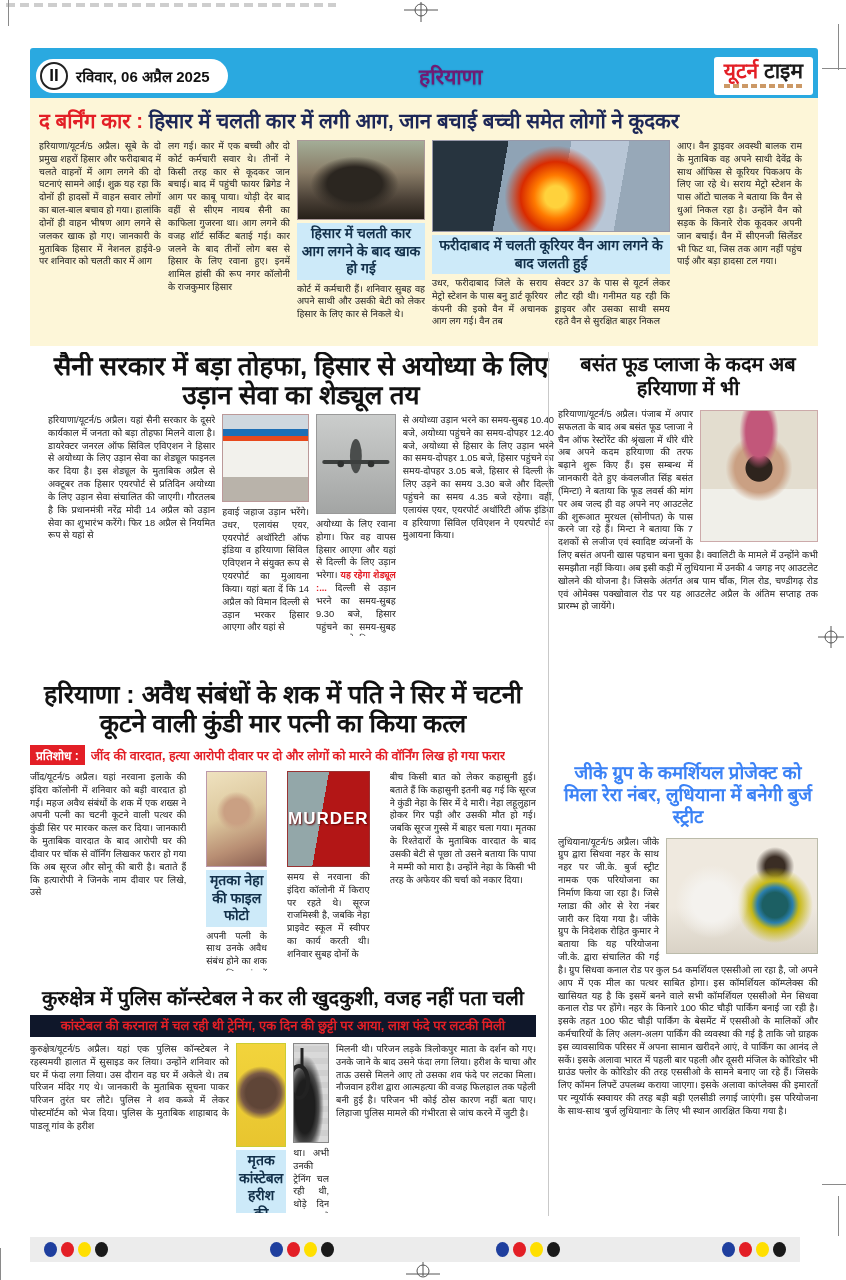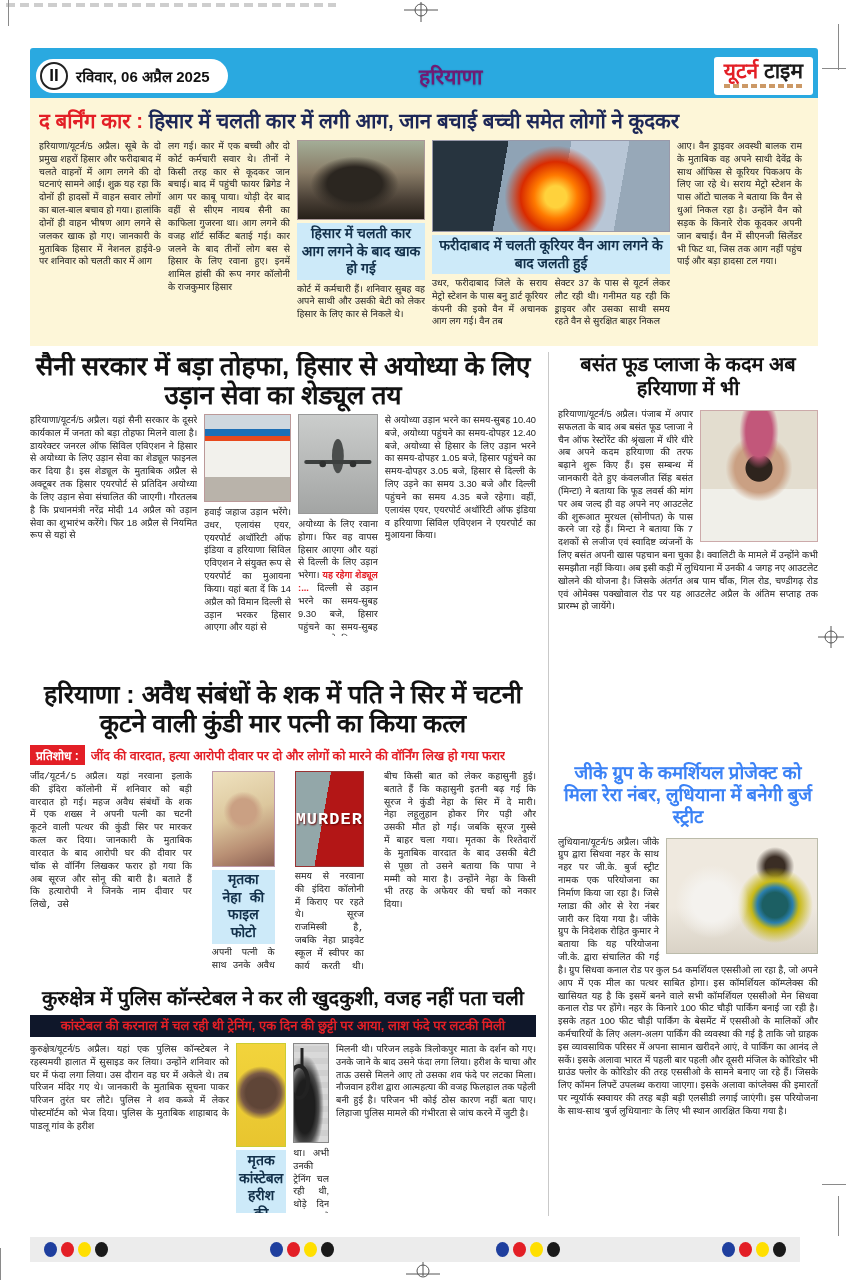--- a/index.html
+++ b/index.html
@@ -45,36 +45,36 @@
   .a1c1,.a1c2 { width:122px; } .a1c3 { width:128px; } .a1c4 { width:238px; } .a1c6 { width:125px; }
   .ph-burnedcar { height:80px; border:1px solid #a99;
     background:radial-gradient(ellipse at 45% 55%, #2b2620 0 28%, transparent 45%),
       linear-gradient(180deg,#a3ad97 0%,#8a7d68 40%,#4a4036 75%,#262019 100%); }
   .ph-van { height:92px; border:1px solid #99a;
     background:radial-gradient(circle at 52% 62%, #ffd23c 0 8%, #ff7a00 16%, #d92b00 26%, transparent 38%),
       linear-gradient(100deg,#27343f 0 30%, #8fa3b5 30% 55%, #b8c6d6 55% 78%, #97a8b8 78% 100%); }
   .a1c4-sub { display:flex; gap:7px; }
 
   
-  .a2 { position:absolute; left:30px; top:352px; width:506px; height:320px; overflow:hidden; }
+  .a2 { position:absolute; left:48px; top:352px; width:506px; height:320px; overflow:hidden; }
   .a2-head { font-weight:800; font-size:26px; line-height:1.13; text-align:center; color:#121212; height:62px; overflow:hidden; }
   .strap-red { background:#e31f26; color:#fff; font-weight:bold; font-size:13px; text-align:center;
     height:21px; line-height:21px; margin:4px 0 5px; white-space:nowrap; overflow:hidden; }
   .a2-body { display:flex; gap:7px; height:222px; overflow:hidden; }
   .ph-airport { height:88px; border:1px solid #b99;
     background:linear-gradient(180deg,#cfd8df 0 16%, #1d6fb5 16% 24%, #e8491c 24% 30%, #f2f1ec 30% 72%, #b9b3aa 72% 100%); }
   .ph-plane { height:100px; background:linear-gradient(180deg,#cbcdcc,#a3a5a4); border:1px solid #999; }
   .sched-label { color:#e31f26; font-weight:bold; }
 
   .a4 { position:absolute; left:30px; top:680px; width:506px; height:300px; overflow:hidden; }
   .a4-head { font-weight:800; font-size:25px; line-height:1.14; text-align:center; color:#121212; height:60px; overflow:hidden; }
   .a4-strap { display:flex; align-items:center; gap:6px; margin:5px 0 6px; height:20px; overflow:hidden; }
   .a4-tag { background:#e31f26; color:#fff; font-weight:bold; font-size:12px; padding:2px 6px; white-space:nowrap; }
   .a4-straptext { color:#e31f26; font-weight:bold; font-size:12.5px; white-space:nowrap; overflow:hidden; }
-  .a4-body { display:flex; gap:20px; height:200px; overflow:hidden;font-family:Liberation Mono, monospace; }
+  .a4-body { display:flex; gap:20px; height:200px; overflow:hidden; }
   .ph-neha { height:96px; border:1px solid #b9a;
     background:radial-gradient(circle at 50% 42%, #caa083 0 20%, transparent 32%),
       linear-gradient(160deg,#efe2bf 0%, #dcc79d 45%, #b98f74 75%, #8a5f52 100%); }
   .ph-murder { height:96px; display:flex; align-items:center; justify-content:center;
     background:linear-gradient(100deg,#93a7a9 0 42%, #b31616 42% 100%); border:1px solid #933; }
   .murder-word { color:#fff; font-weight:800; font-size:17px; letter-spacing:1px;
     text-shadow:1px 1px 2px #600; }
 
   .a6 { position:absolute; left:30px; top:984px; width:506px; height:232px; overflow:hidden; }
   .a6-head { font-weight:800; font-size:20px; text-align:center; color:#121212;

